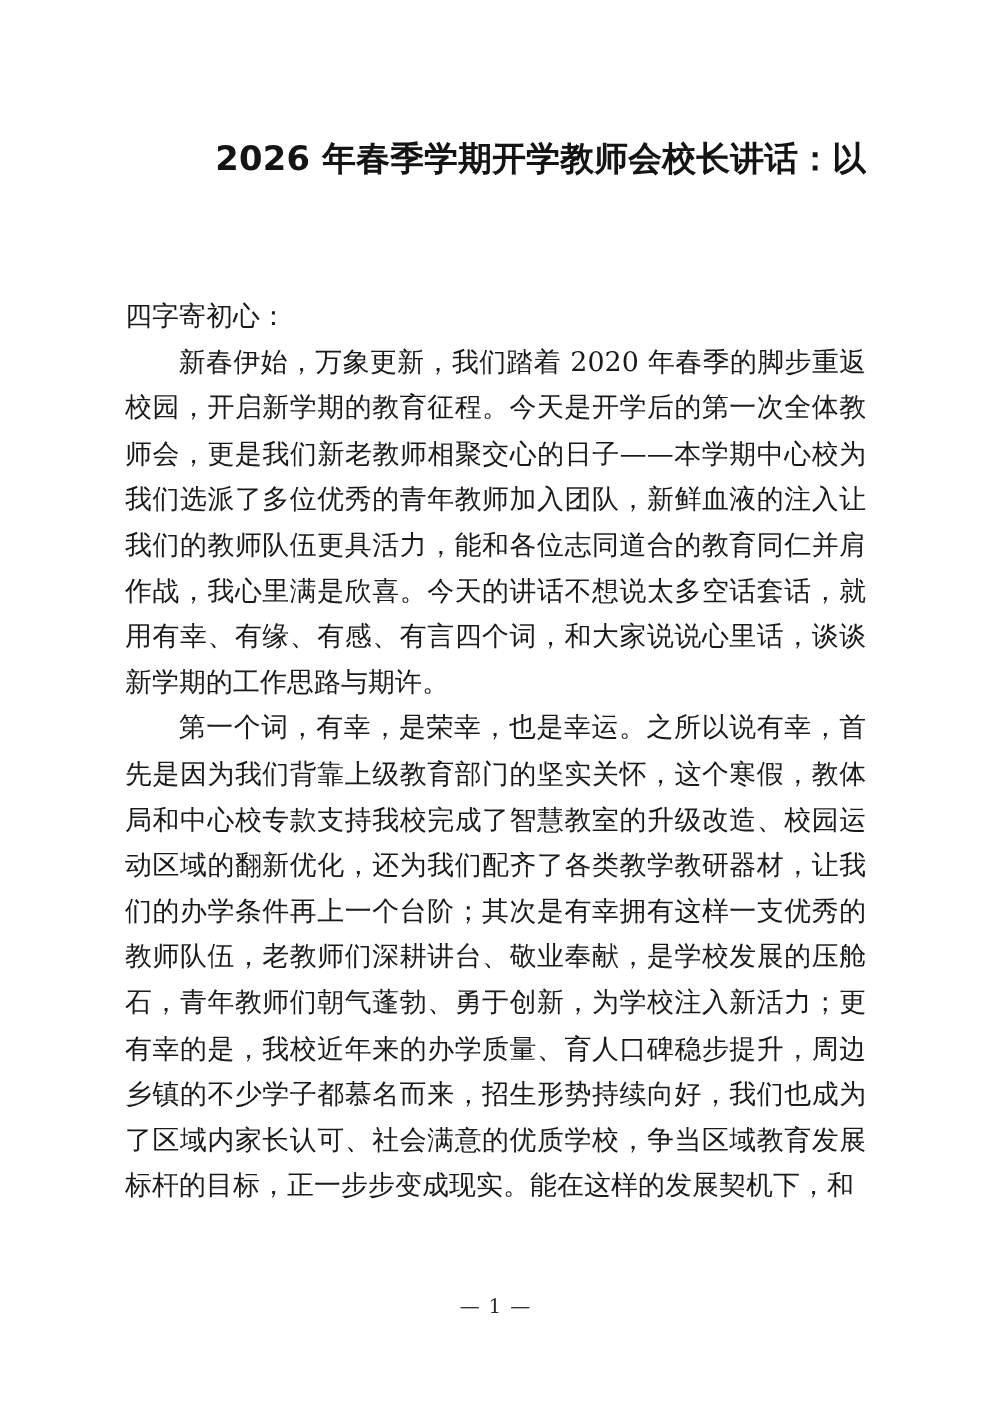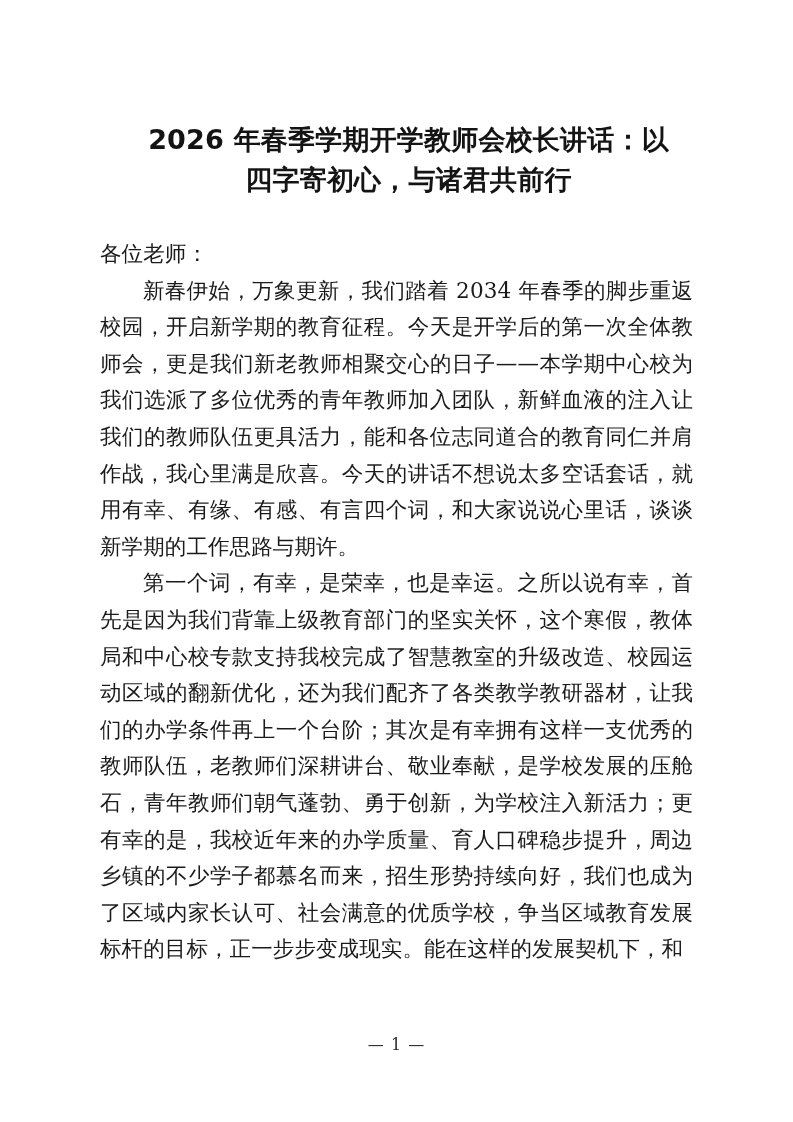--- a/index.html
+++ b/index.html
@@ -27,27 +27,27 @@
 
   .content {
     position: absolute;
     left: 100px;
     top: 0;
     width: 593px;
   }
 
   
   .doc-title {
-    margin: 12px;
+    margin: 0;
     padding: 0;
     position: absolute;
     left: 0;
     top: 108px;
     width: 593px;
-    text-align: center;
+    text-align: right;
     font-family: "DejaVu Sans", "Liberation Sans", sans-serif;
     font-weight: 700;
     font-size: 27px;
     line-height: 40px;
     letter-spacing: 0.2px;
     color: #141414;
   }
 
   
   .body-block {
@@ -95,26 +95,25 @@
 </style>
 </head>
 <body>
 
 <div class="page">
 
   <div class="content">
 
     <h1 class="doc-title">
       <span>2026 年春季学期开学教师会校长讲话：以</span><br>
-      <span>四字寄初心，与诸君共前行</span>
     </h1>
 
     <div class="body-block">
-      <p class="para salutation">各位老师：</p>
-      <p class="para indent">新春伊始，万象更新，我们踏着 2034 年春季的脚步重返校园，开启新学期的教育征程。今天是开学后的第一次全体教师会，更是我们新老教师相聚交心的日子——本学期中心校为我们选派了多位优秀的青年教师加入团队，新鲜血液的注入让我们的教师队伍更具活力，能和各位志同道合的教育同仁并肩作战，我心里满是欣喜。今天的讲话不想说太多空话套话，就用有幸、有缘、有感、有言四个词，和大家说说心里话，谈谈新学期的工作思路与期许。</p>
+      <p class="para salutation">四字寄初心：</p>
+      <p class="para indent">新春伊始，万象更新，我们踏着 2020 年春季的脚步重返校园，开启新学期的教育征程。今天是开学后的第一次全体教师会，更是我们新老教师相聚交心的日子——本学期中心校为我们选派了多位优秀的青年教师加入团队，新鲜血液的注入让我们的教师队伍更具活力，能和各位志同道合的教育同仁并肩作战，我心里满是欣喜。今天的讲话不想说太多空话套话，就用有幸、有缘、有感、有言四个词，和大家说说心里话，谈谈新学期的工作思路与期许。</p>
       <p class="para indent">第一个词，有幸，是荣幸，也是幸运。之所以说有幸，首先是因为我们背靠上级教育部门的坚实关怀，这个寒假，教体局和中心校专款支持我校完成了智慧教室的升级改造、校园运动区域的翻新优化，还为我们配齐了各类教学教研器材，让我们的办学条件再上一个台阶；其次是有幸拥有这样一支优秀的教师队伍，老教师们深耕讲台、敬业奉献，是学校发展的压舱石，青年教师们朝气蓬勃、勇于创新，为学校注入新活力；更有幸的是，我校近年来的办学质量、育人口碑稳步提升，周边乡镇的不少学子都慕名而来，招生形势持续向好，我们也成为了区域内家长认可、社会满意的优质学校，争当区域教育发展标杆的目标，正一步步变成现实。能在这样的发展契机下，和</p>
     </div>
 
   </div>
 
   <div class="page-number">— 1 —</div>
 
 </div>
 
 </body></html>

